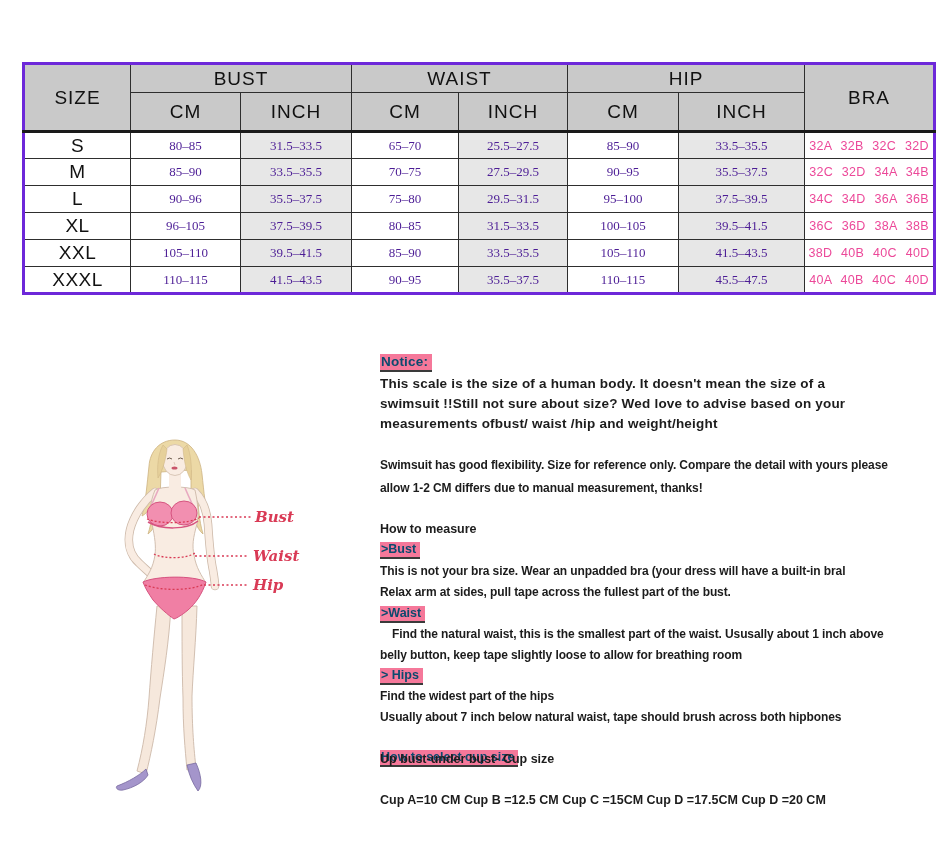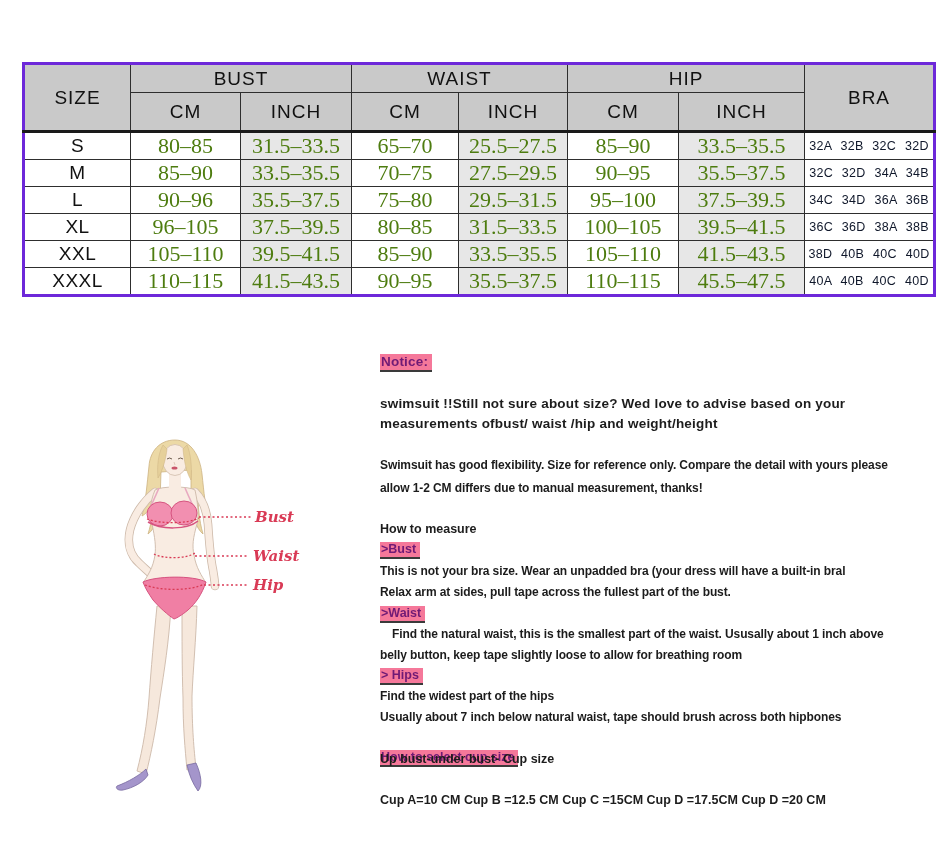--- a/index.html
+++ b/index.html
@@ -28,33 +28,33 @@
   .size-table thead th{
     background:var(--table-header-gray);
     font-weight:normal;font-size:19px;letter-spacing:1px;color:#111;
   }
   .size-table thead{border-bottom:3px solid #1a1a1a;}
   .hrow1{height:29px;}
   .hrow2{height:39px;}
   .size-table tbody tr{height:27px;}
   .th-size{font-size:20px;}
   .cell-size{font-size:19px;letter-spacing:0.5px;color:#111;}
-  .cell-num{font-family:"Liberation Serif",serif;font-size:22px;color:#4d7c0f;}
+  .cell-num{font-family:"Liberation Serif",serif;font-size:13px;color:#4c1d95;}
   .cell-inch{background:var(--inch-cell-gray);}
-  .cell-bra{font-size:12.5px;letter-spacing:0.3px;word-spacing:5px;color:#0f172a;margin-left:20px;}
+  .cell-bra{font-size:12.5px;letter-spacing:0.3px;word-spacing:5px;color:#ec4899;margin-left:20px;}
 
   
   .info-col{position:absolute;left:380px;top:352px;width:562px;height:470px;}
   .info-col>div{position:absolute;left:0;white-space:nowrap;font-weight:bold;}
   .t14{font-size:13.5px;letter-spacing:0.2px;}
   .t12{font-size:12px;letter-spacing:-0.1px;}
   .t13{font-size:12.5px;letter-spacing:0;}
   .hl{
     display:inline-block;background:var(--highlight-pink);
-    border-bottom:2px solid #3a3a3a;padding:0 4px 1px 1px;color:#701a75;
+    border-bottom:2px solid #3a3a3a;padding:0 4px 1px 1px;color:#0c4a6e;
   }
   .b-head{top:2px;}
   .b-l1{top:24px;}  .b-l2{top:44px;}  .b-l3{top:64px;}
   .b-flex1{top:106px;} .b-flex2{top:129px;}
   .b-mtitle{top:170px;}
   .b-bustlab{top:190px;}
   .b-bust1{top:212px;} .b-bust2{top:233px;}
   .b-waistlab{top:254px;}
   .b-waist1{top:275px;padding-left:12px;} .b-waist2{top:296px;}
   .b-hipslab{top:316px;}
@@ -211,20 +211,21 @@
     <path d="M101,163 H146" fill="none" stroke-width="1.4" stroke-dasharray="2,2.5" style="stroke:var(--label-red)"></path>
 
     <text class="fig-label" x="152" y="100">Bust</text>
     <text class="fig-label" x="150" y="139">Waist</text>
     <text class="fig-label" x="150" y="168">Hip</text>
   </svg>
 </div>
 
 <div class="info-col">
   <div class="b-head t14"><span class="hl">Notice:</span></div>
+  <div class="b-l1 t14">This scale is the size of a human body. It doesn't mean the size of a</div>
   <div class="b-l2 t14">swimsuit !!Still not sure about size? Wed love to advise based on your</div>
   <div class="b-l3 t14">measurements ofbust/ waist /hip and weight/height</div>
 
   <div class="b-flex1 t12">Swimsuit has good flexibility. Size for reference only. Compare the detail with yours please</div>
   <div class="b-flex2 t12">allow 1-2 CM differs due to manual measurement, thanks!</div>
 
   <div class="b-mtitle t13">How to measure</div>
 
   <div class="b-bustlab t13"><span class="hl">&gt;Bust</span></div>
   <div class="b-bust1 t12">This is not your bra size. Wear an unpadded bra (your dress will have a built-in bral</div>

